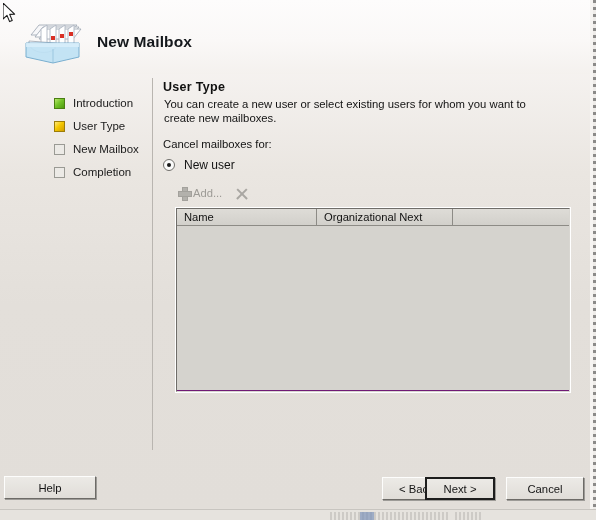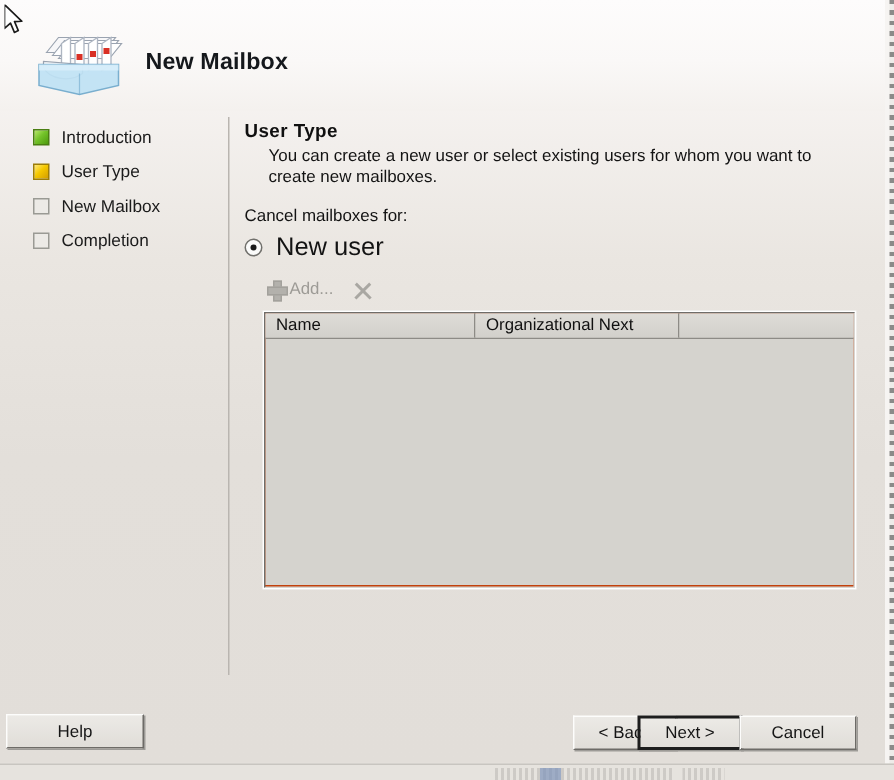--- a/index.html
+++ b/index.html
@@ -47,23 +47,24 @@
   }
 
   
   #sidebar {
     position: absolute;
     left: 22px; top: 86px;
     width: 122px;
   }
   .nav-item {
     display: flex;
-    align-items: flex-start;
+    align-items: flex-end;
     height: 23px;
     margin-bottom: 0px;
+    margin-left: 32px;
   }
   .nav-box {
     width: 11px; height: 11px;
     margin-right: 8px;
     flex: 0 0 auto;
     border: 1px solid #9a9a94;
     background: #eceae6;
   }
   .nav-box.done {
     border: 1px solid #4a7e12;
@@ -97,21 +98,21 @@
     font-weight: bold;
     color: #101010;
     letter-spacing: 0.3px;
     margin: 0 0 3px 0;
   }
   #section-desc {
     font-size: 11.3px;
     line-height: 14px;
     color: #131313;
     width: 378px;
-    margin: 0 0 13px 16px;
+    margin: 0 0 13px 1px;
   }
   #group-label {
     font-size: 11.3px;
     color: #131313;
     margin-bottom: 6px;
   }
 
   .radio-row {
     display: flex;
     align-items: center;
@@ -129,21 +130,21 @@
   }
   .radio.checked::after {
     content: "";
     position: absolute;
     left: 3px; top: 3px;
     width: 4px; height: 4px;
     border-radius: 50%;
     background: #1a1a1a;
   }
   .radio-label {
-    font-size: 17px;
+    font-size: 12px;
     color: #131313;
   }
 
   
   #list-toolbar {
     margin-top: 9px;
     margin-left: 15px;
     display: flex;
     align-items: center;
     height: 20px;
@@ -197,21 +198,21 @@
     background: #d5d3ce;
     position: relative;
   }
   #listview-inner {
     position: absolute;
     left: 0; top: 0; right: 0; bottom: 0;
     border-left: 1px solid #6f6d69;
     border-top: 1px solid #6f6d69;
     border-right: 1px solid #d8d6d1;
     border-bottom: 1px solid #d8d6d1;
-    background: #c2410c;
+    background: #701a75;
   }
   #list-header {
     display: flex;
     height: 17px;
     background: #d6d4cf;
     border-bottom: 1px solid #8d8b86;
   }
   .col {
     position: relative;
     display: flex;
@@ -252,21 +253,21 @@
     cursor: default;
     white-space: nowrap;
   }
   .btn.default {
     border: 2px solid #1d1d1d;
     box-shadow: 1px 1px 0 0 #9d9b97;
   }
   #help-button   { left: 4px;  top: 476px; width: 92px; }
   #back-button   { left: 350px; top: 477px; width: 69px; margin-left: 32px; }
   #next-button   { left: 425px; top: 477px; width: 70px; text-align: right; }
-  #cancel-button { left: 493px; top: 477px; width: 78px; }
+  #cancel-button { left: 506px; top: 477px; width: 78px; }
 
   
   #right-edge {
     position: absolute;
     right: 0; top: 0;
     width: 6px; height: 520px;
     background:
       repeating-linear-gradient(180deg,
         #6e6e6e 0px, #6e6e6e 3px,
         #f2f0ee 3px, #f2f0ee 7px);

